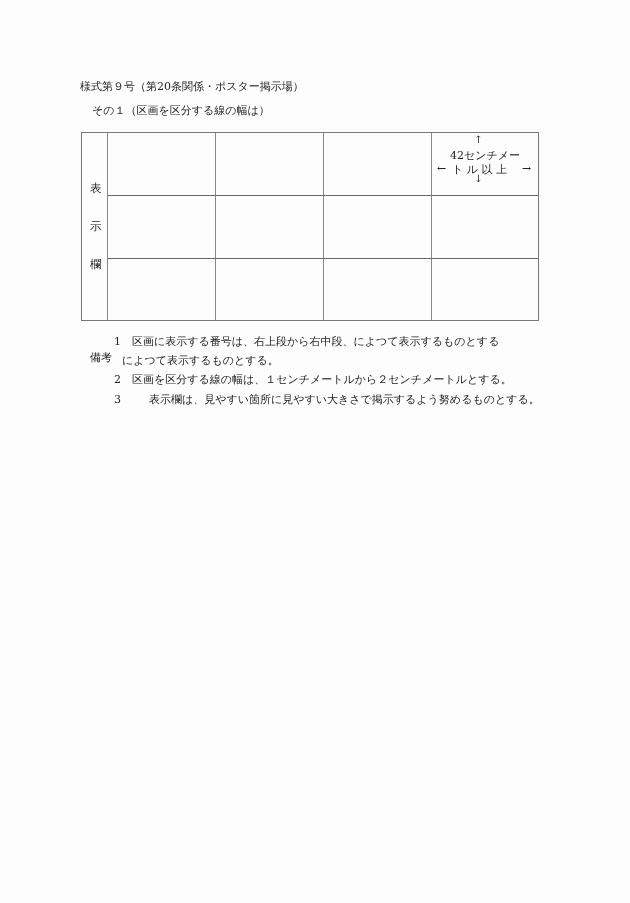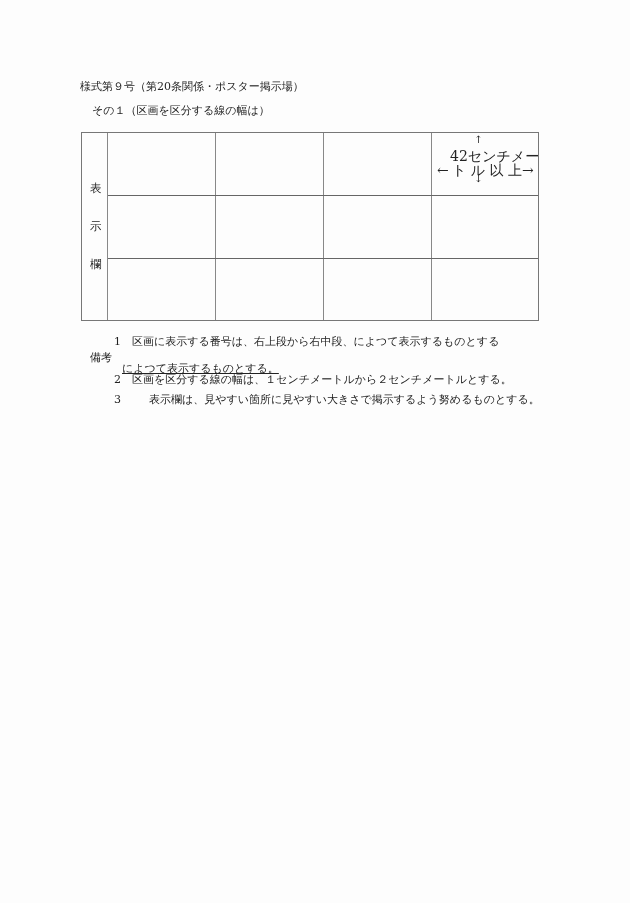--- a/index.html
+++ b/index.html
@@ -4,21 +4,21 @@
   <style>
     html, body { margin:0; padding:0; background:#fdfdfd; }
     body { width:630px; height:903px; position:relative; overflow:hidden;
       font-family:"DejaVu Serif","Liberation Serif",serif; color:#222; }
     .t { position:absolute; white-space:nowrap; font-size:11px; line-height:14px; }
     .grid { position:absolute; left:81px; top:132px; width:458px; height:189px;
       border:1px solid #777; box-sizing:border-box; }
     .vl { position:absolute; top:0; bottom:0; width:0; border-left:1px solid #888; }
     .hl { position:absolute; left:26px; right:0; height:0; border-top:1px solid #666; }
     .lbl { position:absolute; left:8px; font-size:11.5px; }
-    .ann { position:absolute; font-size:14px; color:#222; white-space:nowrap; }
+    .ann { position:absolute; font-size:11px; color:#222; white-space:nowrap; }
   </style>
 </head>
 <body>
 
 <div class="t" style="left:80px;top:80px;">様式第９号（第20条関係・ポスター掲示場）</div>
 <div class="t" style="left:92px;top:104px;">その１（区画を区分する線の幅は）</div>
 
 <div class="grid">
   <div class="vl" style="left:25px"></div>
   <div class="vl" style="left:133px"></div>
@@ -36,18 +36,18 @@
   <span class="ann" style="left:355px;top:29px">←</span>
   <span class="ann" style="left:370px;top:29px">ト ル 以 上</span>
   <span class="ann" style="left:440px;top:29px">→</span>
   <span class="ann" style="left:392px;top:40px;font-size:10px">↓</span>
 </div>
 
 <div>
   <span class="t" style="left:90px;top:351px;">備考</span>
   <span class="t" style="left:114px;top:335px;">1</span>
   <span class="t" style="left:132px;top:335px;">区画に表示する番号は、右上段から右中段、によつて表示するものとする</span>
-  <span class="t" style="left:122px;top:362px;text-decoration:underline;">によつて表示するものとする。</span>
+  <span class="t" style="left:122px;top:354px;">によつて表示するものとする。</span>
   <span class="t" style="left:114px;top:373px;">2</span>
   <span class="t" style="left:132px;top:373px;text-align:center;">区画を区分する線の幅は、１センチメートルから２センチメートルとする。</span>
   <span class="t" style="left:114px;top:393px;">3</span>
   <span class="t" style="left:132px;top:393px;margin-left:17px;">表示欄は、見やすい箇所に見やすい大きさで掲示するよう努めるものとする。</span>
 </div>
 
 </body></html>

